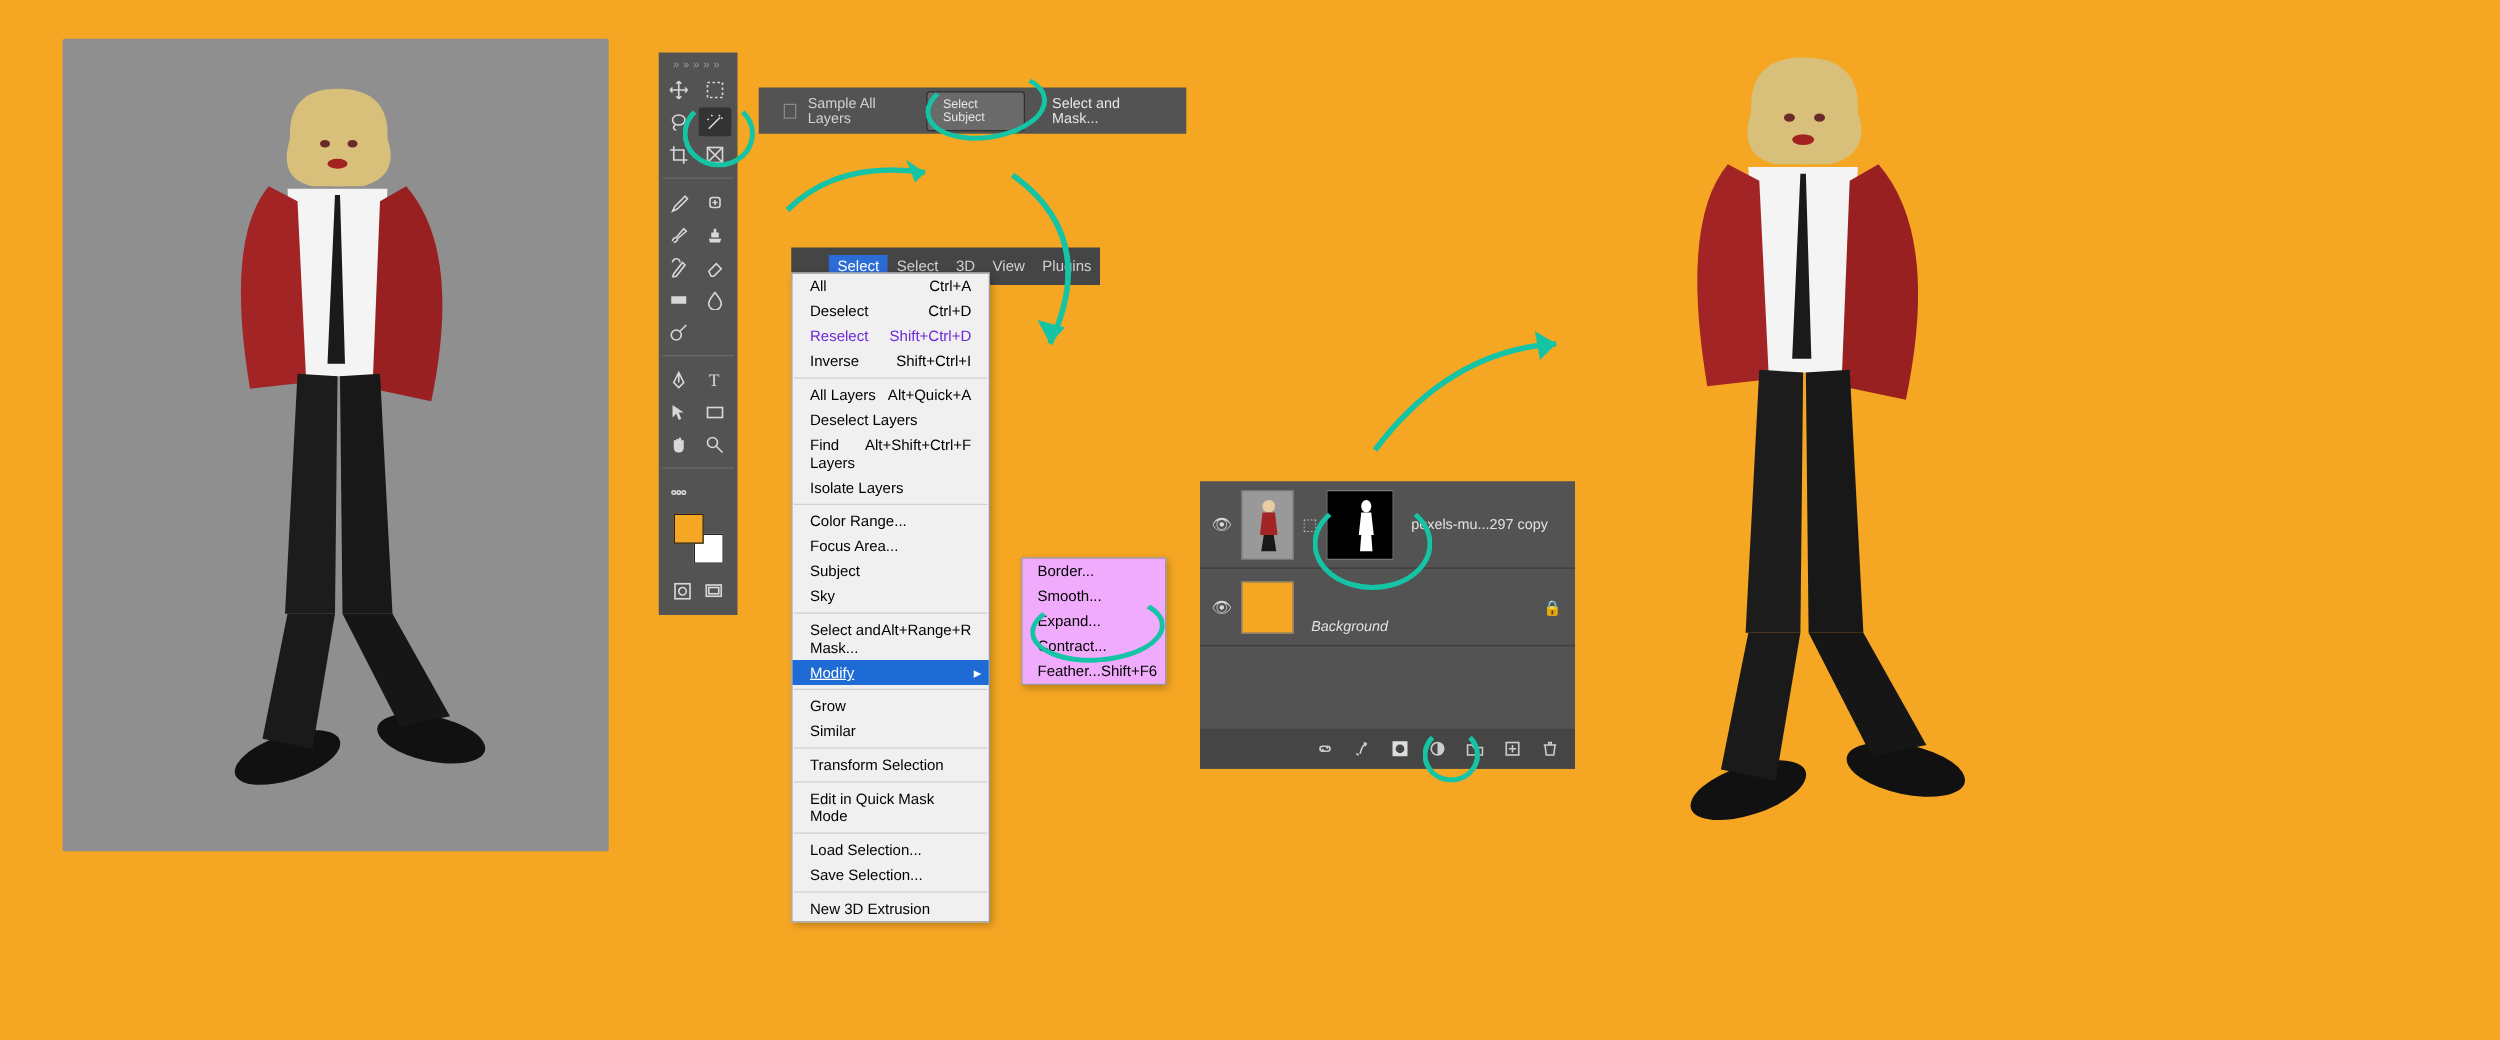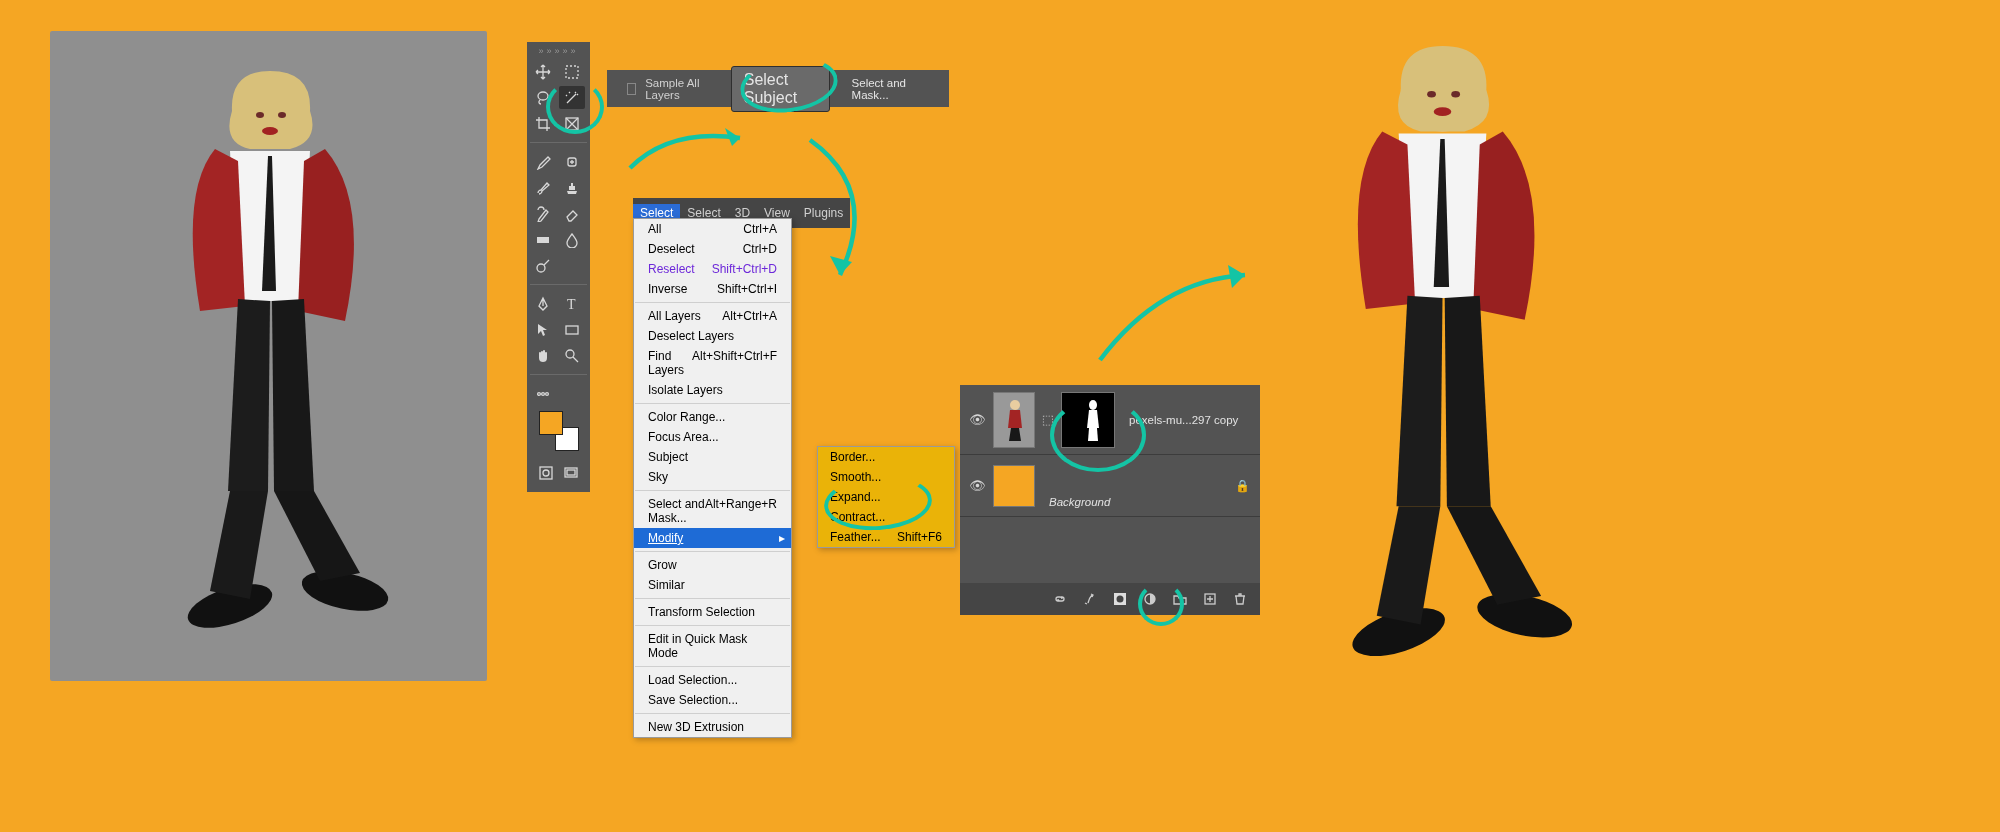--- a/index.html
+++ b/index.html
@@ -25,36 +25,36 @@
 .sep{width:100%;height:1px;background:#6a6a6a;margin:4px 0;}
 .swatches{position:relative;width:40px;height:40px;margin:6px auto 0;}
 .swatches .fg{position:absolute;left:0;top:0;width:24px;height:24px;background:#f5a623;border:1px solid #222;z-index:2;}
 .swatches .bg{position:absolute;right:0;bottom:0;width:24px;height:24px;background:#fff;border:1px solid #222;}
 .bottools{display:flex;justify-content:space-between;margin-top:10px;padding:0 3px;}
 
 
 .optbar{position:absolute;left:607px;top:70px;width:342px;height:37px;background:#535353;display:flex;align-items:center;padding:0 20px;gap:4px;}
 .optbar .chk{width:12px;height:12px;border:1px solid #888;display:inline-block;margin-right:5px;}
 .optbar .lbl{color:#d1d1d1;font-size:11.5px;}
-.optbar .btn{background:#6a6a6a;border:1px solid #2f2f2f;border-radius:3px;padding:4px 12px;color:#e5e5e5;font-size:16px;cursor:pointer;margin-left:16px;}
+.optbar .btn{background:#6a6a6a;border:1px solid #2f2f2f;border-radius:3px;padding:4px 12px;color:#e5e5e5;font-size:10px;cursor:pointer;margin-left:16px;}
 .optbar .btn2{color:#e5e5e5;font-size:11.5px;padding:4px 10px;margin-left:8px;cursor:pointer;}
 
 
-.menubar{position:absolute;left:633px;top:198px;display:flex;background:#454545;height:30px;align-items:center;font-size:12px;}
+.menubar{position:absolute;left:633px;top:198px;display:flex;background:#454545;height:30px;align-items:center;font-size:12px;padding-left:30px;}
 .menubar span{padding:2px 7px;cursor:pointer;}
 .menubar span.sel{background:#2b6cd6;color:#fff;}
 
 .dropdown{position:absolute;left:633px;top:218px;width:159px;background:#f0f0f0;border:1px solid #9a9a9a;box-shadow:2px 2px 6px rgba(0,0,0,.25);color:#000;font-size:12px;}
 .dropdown .row{display:flex;justify-content:space-between;padding:3px 14px 3px 14px;cursor:pointer;}
 .dropdown .row.dis{color:#6d28d9;cursor:default;}
 .dropdown .row.blue{background:#1e6bd6;color:#fff;text-decoration:underline;}
 .dropdown .dsep{height:1px;background:#cfcfcf;margin:3px 1px;}
 .dropdown .arrow{position:absolute;right:6px;}
 
-.submenu{position:absolute;left:817px;top:446px;width:138px;background:#eab308;border:1px solid #9a9a9a;box-shadow:2px 2px 6px rgba(0,0,0,.25);color:#000;font-size:12px;}
+.submenu{position:absolute;left:817px;top:446px;width:116px;background:#f0abfc;border:1px solid #9a9a9a;box-shadow:2px 2px 6px rgba(0,0,0,.25);color:#000;font-size:12px;}
 .submenu .row{display:flex;justify-content:space-between;padding:3px 12px;cursor:pointer;}
 
 
 .layers{position:absolute;left:960px;top:385px;width:300px;height:230px;background:#535353;}
 .layer-row{display:flex;align-items:center;height:70px;border-bottom:1px solid #3c3c3c;padding:0 10px;gap:8px;}
 .layer-row.bg{height:62px;}
 .eye{width:15px;color:#d8d8d8;font-size:13px;display:flex;align-items:center;justify-content:center;}
 .thumb{width:42px;height:56px;border:1px solid #777;background:#999;position:relative;}
 .thumb.mask{background:#000;width:54px;}
 .thumb .mini{position:absolute;left:8px;top:6px;width:26px;height:44px;}
@@ -295,21 +295,21 @@
       <span>Reselect</span>
       <span>Shift+Ctrl+D</span>
     </div>
     <div class="row">
       <span>Inverse</span>
       <span>Shift+Ctrl+I</span>
     </div>
     <div class="dsep"></div>
     <div class="row">
       <span>All Layers</span>
-      <span>Alt+Ctrl+A</span>
+      <span>Alt+Quick+A</span>
     </div>
     <div class="row">
       <span>Deselect Layers</span>
       <span></span>
     </div>
     <div class="row">
       <span>Find Layers</span>
       <span>Alt+Shift+Ctrl+F</span>
     </div>
     <div class="row">

